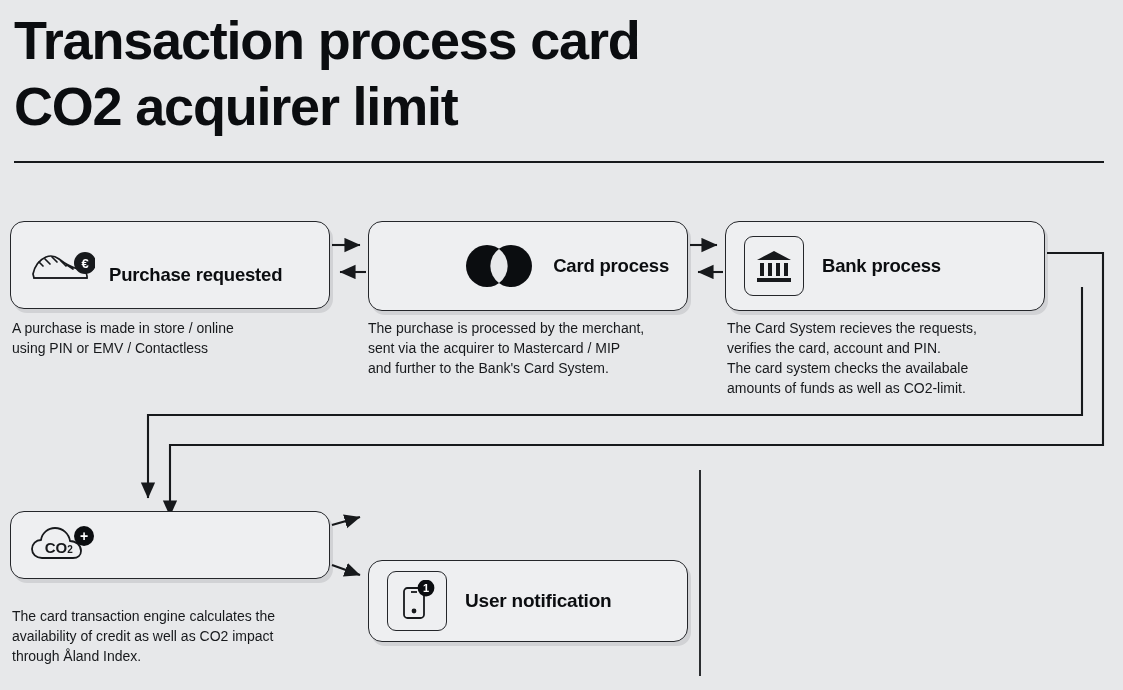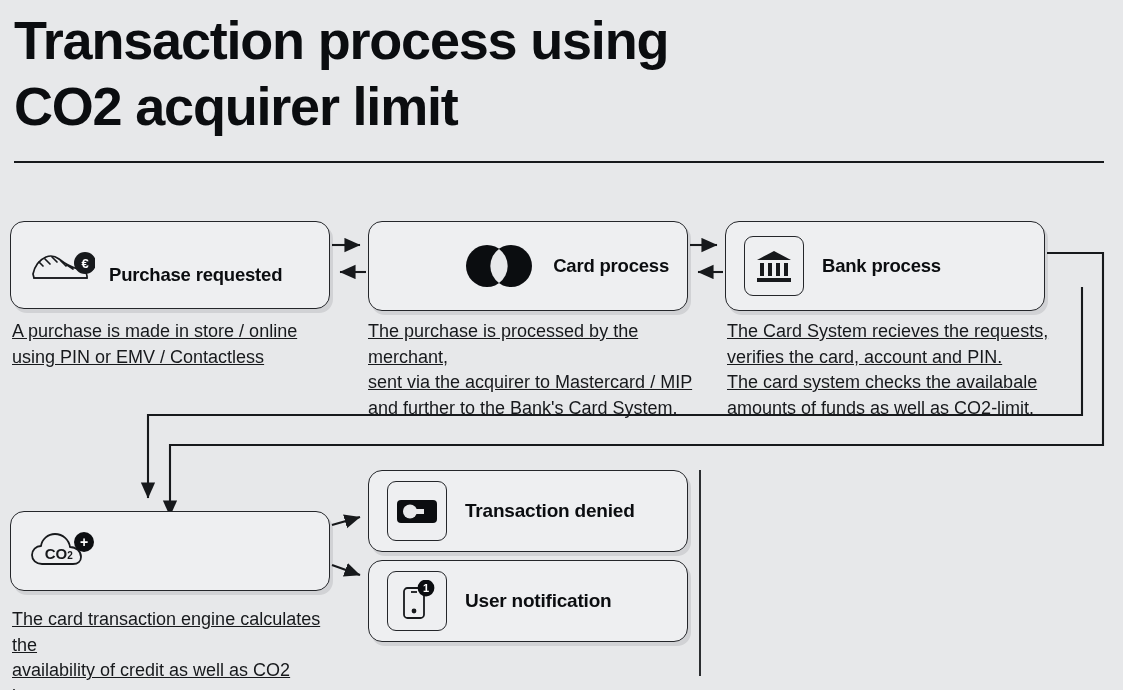--- a/index.html
+++ b/index.html
@@ -64,39 +64,38 @@
   .box .box-label {
     font-size: 18.5px;
     font-weight: 700;
     letter-spacing: -0.2px;
     color: #0b0d10;
   }
 
   #box-purchase   { left: 10px;  top: 221px; width: 320px;  height: 88px; padding: 0 18px; }
   #box-card       { left: 368px; top: 221px; width: 320px;  height: 90px; padding: 0 18px; justify-content: flex-end; }
   #box-bank       { left: 725px; top: 221px; width: 320px;  height: 90px; padding: 0 18px; align-items: center; }
-  #box-carbon     { left: 10px;  top: 511px; width: 320px;  height: 80px; padding: 0 18px; }
+  #box-carbon     { left: 10px;  top: 511px; width: 320px;  height: 68px; padding: 0 18px; }
   #box-denied     { left: 368px; top: 470px; width: 320px;  height: 82px; padding: 0 18px; }
   #box-usernotif  { left: 368px; top: 560px; width: 320px;  height: 82px; padding: 0 18px; }
 
   #box-purchase .box-label { margin-left: 14px; margin-top: 19px; }
   #box-card .box-label     { margin-left: 16px; }
   #box-bank .box-label     { margin-left: 18px; }
   #box-carbon .box-label   { margin-left: 14px; }
   #box-denied .box-label   { margin-left: 18px; font-size: 19px; }
   #box-usernotif .box-label{ margin-left: 18px; font-size: 19px; }
 
   
   .caption {
     position: absolute;
-    font-size: 18px;
+    font-size: 14px;
     line-height: 1.42;
     color: #17191c;
     white-space: pre-line;
-    text-decoration: underline;
   }
   #cap-purchase { left: 12px;  top: 319px; width: 330px; }
   #cap-card     { left: 368px; top: 319px; width: 330px; }
   #cap-bank     { left: 727px; top: 319px; width: 340px; }
   #cap-carbon   { left: 12px;  top: 607px; width: 330px; }
   #cap-denied   { left: 706px; top: 463px; width: 340px; }
 
   
   #connectors {
     position: absolute;
@@ -118,21 +117,21 @@
     align-items: center;
     justify-content: center;
   }
 </style>
 </head>
 <body>
 
 <div id="page">
 
   <div class="title">
-    <span>Transaction process using</span>
+    <span>Transaction process card</span>
     <span class="line2">CO2 acquirer limit</span>
   </div>
   <div class="rule"></div>
 
   <svg id="connectors" viewBox="0 0 1123 690">
     <defs>
       <marker id="arr" markerWidth="9" markerHeight="9" refX="7.4" refY="3.4" orient="auto">
         <path d="M0,0 L7.6,3.4 L0,6.8 z" fill="#17191c"></path>
       </marker>
     </defs>
@@ -220,30 +219,20 @@
         <text x="41" y="33" text-anchor="middle" font-family="Liberation Sans, sans-serif" font-size="10" font-weight="700" fill="#17191c">2</text>
         <circle cx="55" cy="16" r="10" fill="#0b0d10"></circle>
         <text x="55" y="21" text-anchor="middle" font-family="Liberation Sans, sans-serif" font-size="14" font-weight="700" fill="#ffffff">+</text>
       </svg>
     </div>
   </div>
   <div class="caption" id="cap-carbon">The card transaction engine calculates the
 availability of credit as well as CO2 impact
 through Åland Index.</div>
 
-  <div class="box" id="box-denied">
-    <div class="icon-wrap sq-icon">
-      <svg width="44" height="30" viewBox="0 0 44 30">
-        <rect x="2" y="4" width="40" height="23" rx="4" fill="#0b0d10"></rect>
-        <circle cx="15" cy="15.5" r="7" fill="#e7e8ea"></circle>
-        <rect x="15" y="13" width="14" height="5" fill="#e7e8ea"></rect>
-      </svg>
-    </div>
-    <div class="box-label">Transaction denied</div>
-  </div>
 
   <div class="box" id="box-usernotif">
     <div class="icon-wrap sq-icon">
       <svg width="44" height="42" viewBox="0 0 44 42">
         <g fill="none" stroke="#17191c" stroke-width="1.8" stroke-linejoin="round">
           <rect x="9" y="8" width="20" height="30" rx="3.5"></rect>
           <path d="M16,12 L22,12"></path>
         </g>
         <circle cx="19" cy="31" r="2.4" fill="#17191c"></circle>
         <circle cx="31" cy="8" r="8.4" fill="#0b0d10"></circle>

